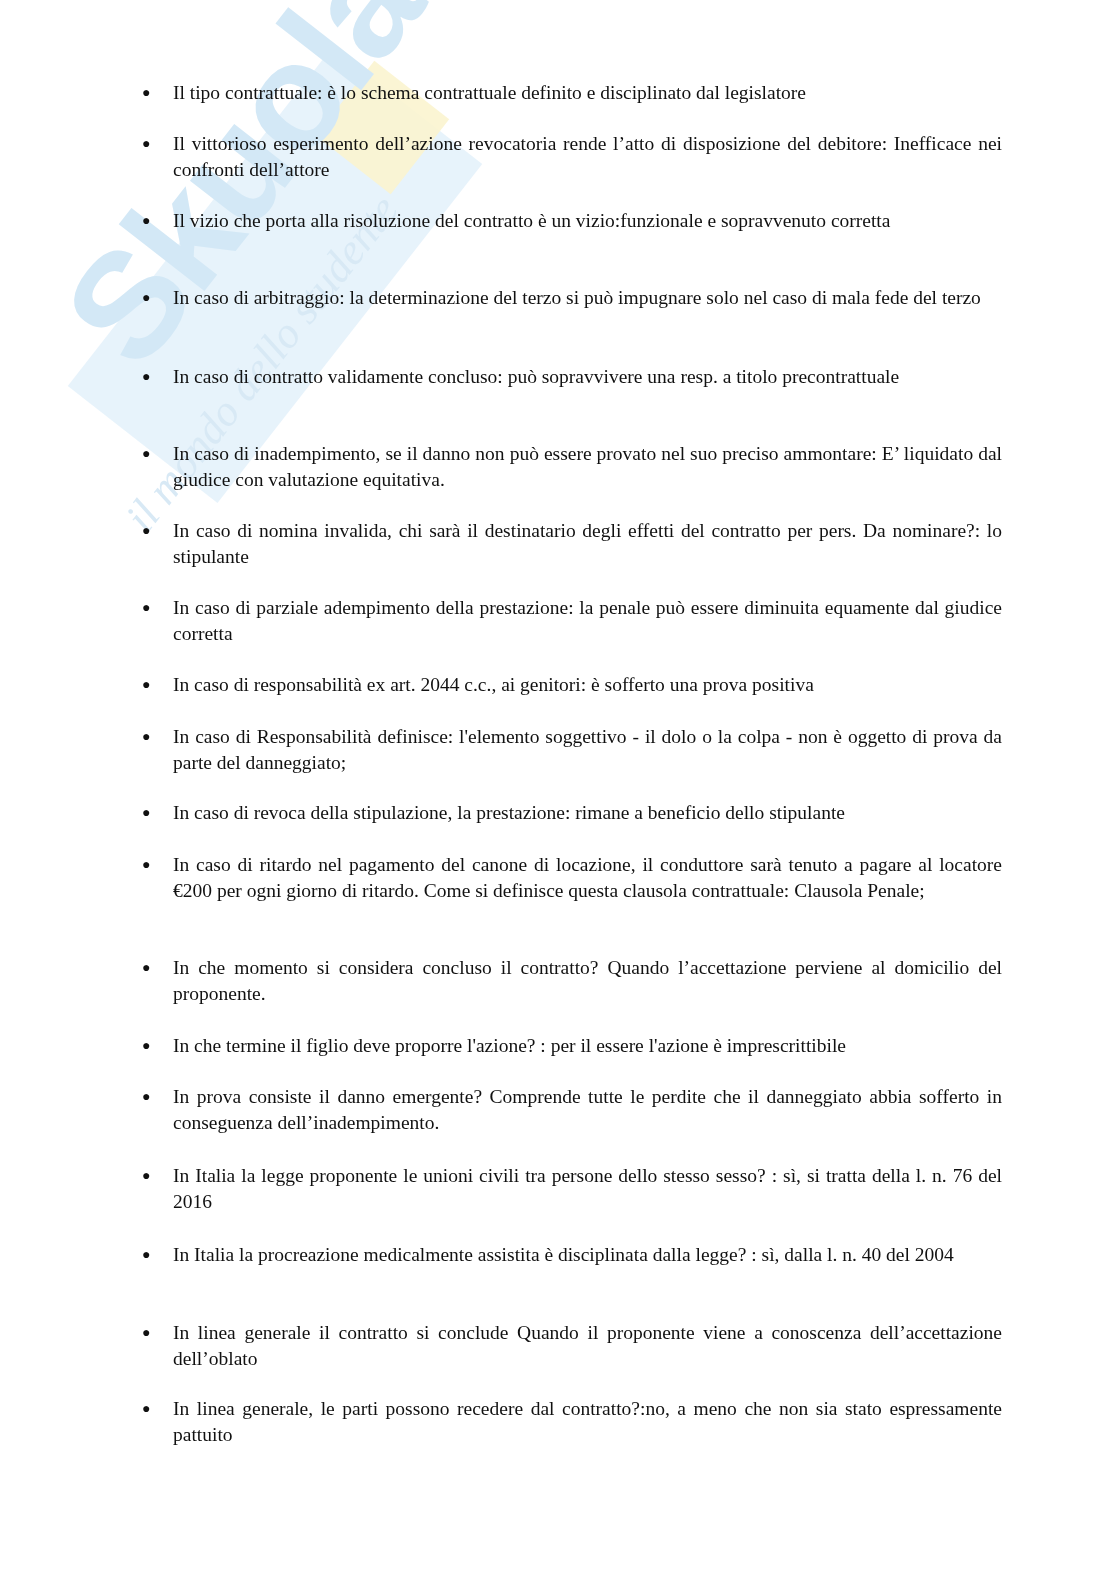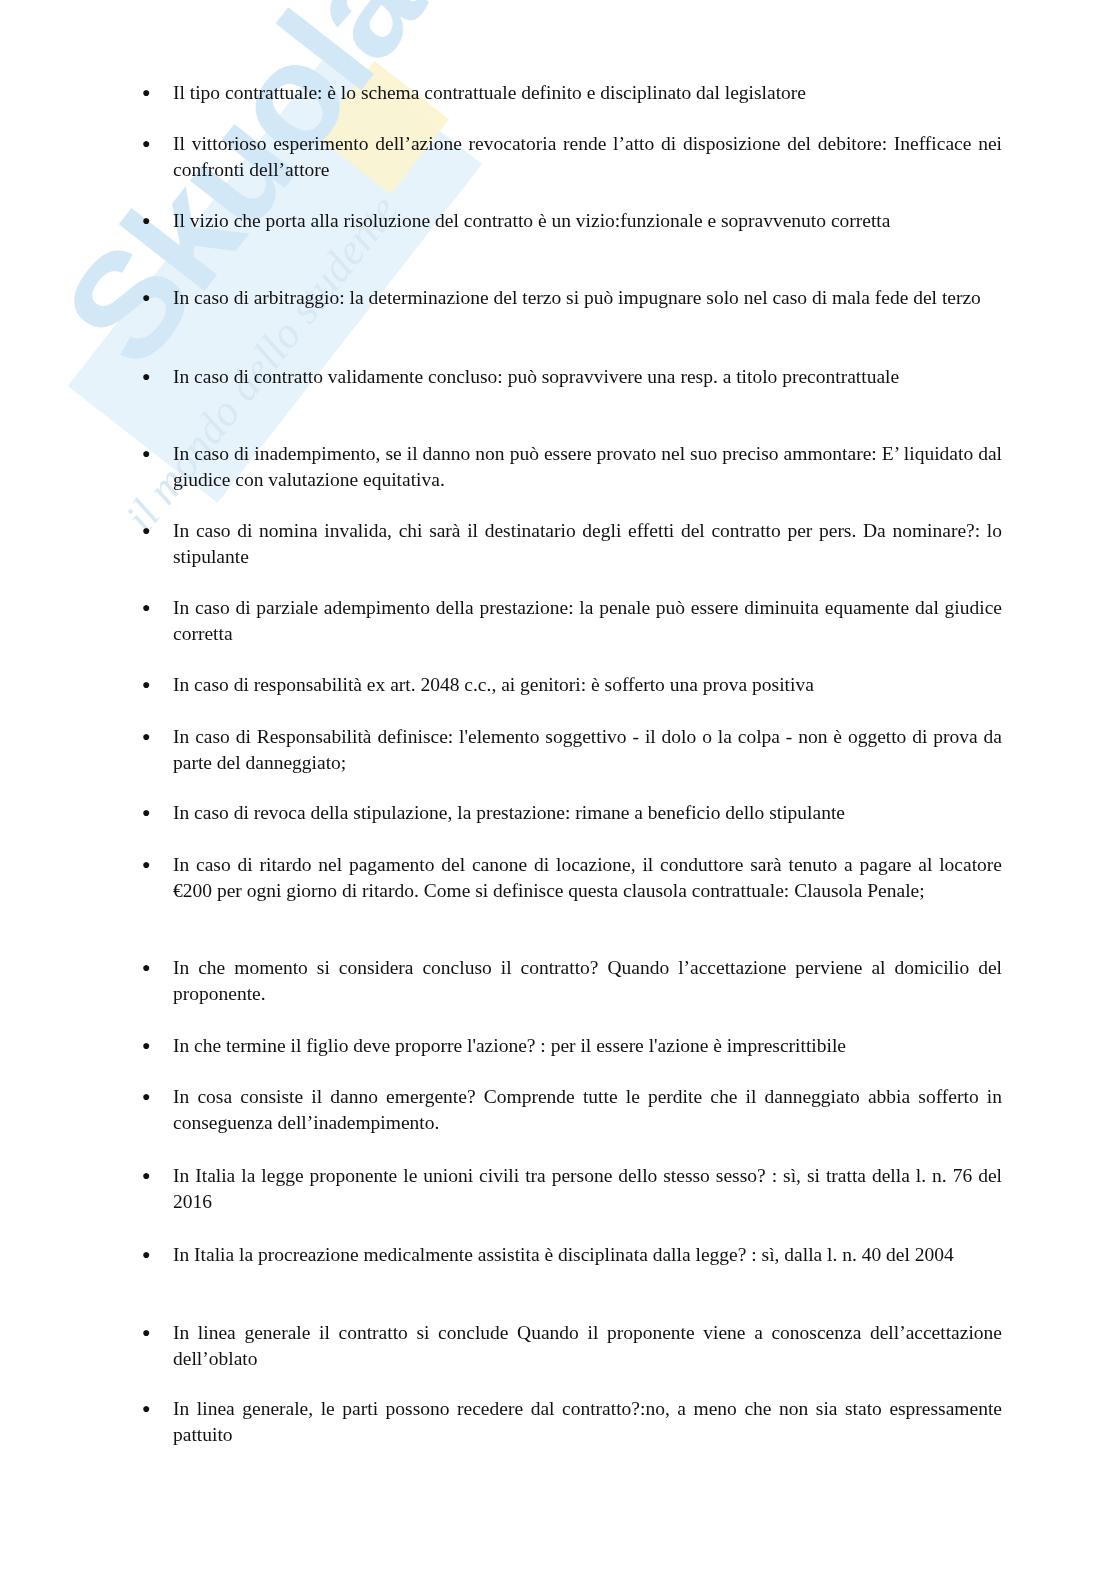--- a/index.html
+++ b/index.html
@@ -37,25 +37,25 @@
 <div class="content">
   <ul class="qa" id="qa-list">
       <li class="item" style="top: 80px;"><span class="bullet">●</span><span>Il tipo contrattuale: </span><b>è lo schema contrattuale definito e disciplinato dal legislatore</b></li>
       <li class="item" style="top: 131px;"><span class="bullet">●</span><span>Il vittorioso esperimento dell’azione revocatoria rende l’atto di disposizione del debitore: </span><b>Inefficace nei confronti dell’attore</b></li>
       <li class="item" style="top: 208px;"><span class="bullet">●</span><span>Il vizio che porta alla risoluzione del contratto è un vizio:</span><b>funzionale e sopravvenuto corretta</b></li>
       <li class="item" style="top: 285px;"><span class="bullet">●</span><span>In caso di arbitraggio: </span><b>la determinazione del terzo si può impugnare solo nel caso di mala fede del terzo</b></li>
       <li class="item" style="top: 364px;"><span class="bullet">●</span><span>In caso di contratto validamente concluso: </span><b>può sopravvivere una resp. a titolo precontrattuale</b></li>
       <li class="item" style="top: 441px;"><span class="bullet">●</span><span>In caso di inadempimento, se il danno non può essere provato nel suo preciso ammontare: </span><b>E’ liquidato dal giudice con valutazione equitativa.</b></li>
       <li class="item" style="top: 518px;"><span class="bullet">●</span><span>In caso di nomina invalida, chi sarà il destinatario degli effetti del contratto per pers. Da nominare?: </span><b>lo stipulante</b></li>
       <li class="item" style="top: 595px;"><span class="bullet">●</span><span>In caso di parziale adempimento della prestazione: l</span><b>a penale può essere diminuita equamente dal giudice corretta</b></li>
-      <li class="item" style="top: 672px;"><span class="bullet">●</span><span>In caso di responsabilità ex art. 2048 c.c., ai genitori: </span><b>è sofferto una prova positiva</b></li>
+      <li class="item" style="top: 672px;"><span class="bullet">●</span><span>In caso di responsabilità ex art. 2044 c.c., ai genitori: </span><b>è sofferto una prova positiva</b></li>
       <li class="item" style="top: 724px;"><span class="bullet">●</span><span>In caso di Responsabilità definisce: </span><b>l'elemento soggettivo - il dolo o la colpa - non è oggetto di prova da parte del danneggiato;</b></li>
       <li class="item" style="top: 800px;"><span class="bullet">●</span><span>In caso di revoca della stipulazione, la prestazione: r</span><b>imane a beneficio dello stipulante</b></li>
       <li class="item" style="top: 852px;"><span class="bullet">●</span><span>In caso di ritardo nel pagamento del canone di locazione, il conduttore sarà tenuto a pagare al locatore €200 per ogni giorno di ritardo. Come si definisce questa clausola contrattuale: </span><b>Clausola Penale;</b></li>
       <li class="item" style="top: 955px;"><span class="bullet">●</span><span>In che momento si considera concluso il contratto? </span><b>Quando l’accettazione perviene al domicilio del proponente.</b></li>
       <li class="item" style="top: 1033px;"><span class="bullet">●</span><span>In che termine il figlio deve proporre l'azione? : pe</span><b>r il essere l'azione è imprescrittibile</b></li>
-      <li class="item" style="top: 1084px;"><span class="bullet">●</span><span>In cosa consiste il danno emergente? </span><b>Comprende tutte le perdite che il danneggiato abbia sofferto in conseguenza dell’inadempimento.</b></li>
+      <li class="item" style="top: 1084px;"><span class="bullet">●</span><span>In prova consiste il danno emergente? </span><b>Comprende tutte le perdite che il danneggiato abbia sofferto in conseguenza dell’inadempimento.</b></li>
       <li class="item" style="top: 1163px;"><span class="bullet">●</span><span>In Italia la legge proponente le unioni civili tra persone dello stesso sesso? : </span><b>sì, si tratta della l. n. 76 del 2016</b></li>
       <li class="item" style="top: 1242px;"><span class="bullet">●</span><span>In Italia la procreazione medicalmente assistita è disciplinata dalla legge? : </span><b>sì, dalla l. n. 40 del 2004</b></li>
       <li class="item" style="top: 1320px;"><span class="bullet">●</span><span>In linea generale il contratto si conclude </span><b>Quando il proponente viene a conoscenza dell’accettazione dell’oblato</b></li>
       <li class="item" style="top: 1396px;"><span class="bullet">●</span><span>In linea generale, le parti possono recedere dal contratto?:</span><b>no, a meno che non sia stato espressamente pattuito</b></li>
     </ul>
 </div>
 
 </body></html>

